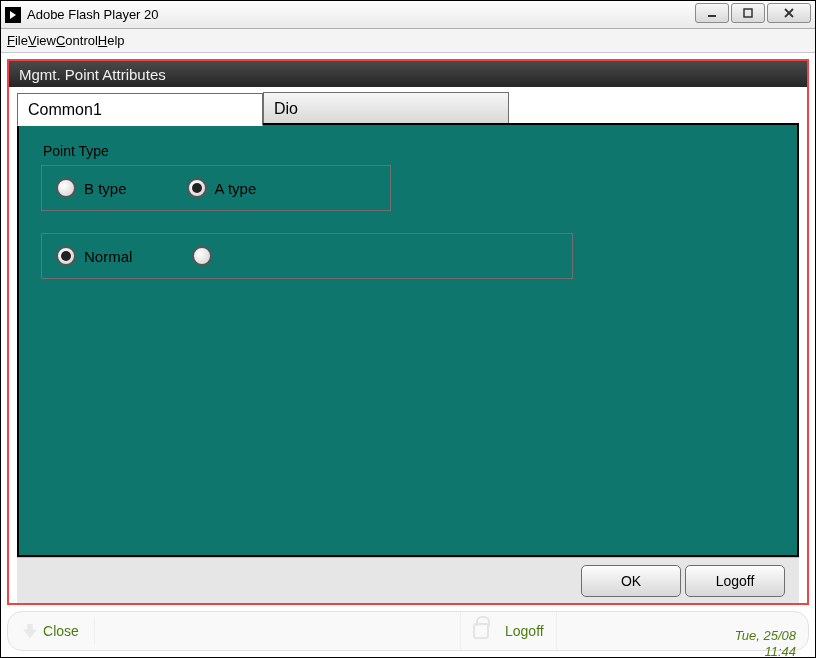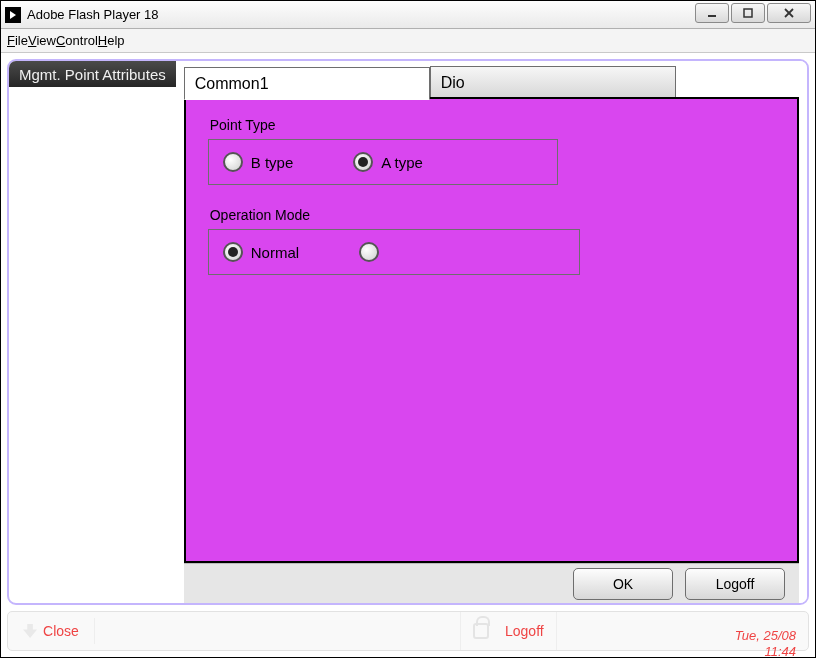--- a/index.html
+++ b/index.html
@@ -63,23 +63,23 @@
   .menubar span { cursor:default; }
   .menu-u { text-decoration:underline; }
   
   .client {
     padding:6px;
     height:calc(658px - 28px - 24px - 2px);
     display:flex; flex-direction:column;
   }
   
   .panel {
-    border:2px solid #c4b5fd;
-    border-radius:9px;
-    display:flex; flex-direction:row;
+    border:2px solid #ef4444;
+    border-radius:0;
+    display:flex; flex-direction:column;
     flex:1;
     overflow:hidden;
     background:#fff;
   }
   .panel-title {
     background:linear-gradient(#4a4a4a,#262626);
     color:#f0f0f0;
     font-size:15px;
     padding:4px 10px;
     height:26px;
@@ -113,38 +113,38 @@
     background:#fff;
     border-bottom:1px solid #fff;
     z-index:2;
     top:2px;
     height:33px;
   }
   
   .content-frame {
     border:2px solid #000;
     flex:1;
-    background:#d946ef;
+    background:#0f766e;
     padding:18px 22px;
     position:relative;
     z-index:1;
   }
   .group-label {
     font-size:14px;
     margin:0 0 6px 2px;
   }
   .group-box {
     border:1px solid #6e6e6e;
     padding:12px 14px;
     display:flex;
     gap:60px;
     align-items:center;
   }
   .group-box.wide { width:350px; }
-  .group-box.wider { width:372px; }
+  .group-box.wider { width:532px; }
   .radio-item {
     display:flex; align-items:center; gap:8px;
     font-size:15px;
     justify-content:flex-end;
   }
   .radio-outer {
     width:20px; height:20px;
     border:2px solid #555;
     border-radius:50%;
     background:radial-gradient(circle at 35% 35%, #fff, #cfcfcf);
@@ -153,42 +153,42 @@
   .radio-outer.selected .radio-inner {
     width:10px; height:10px;
     background:#222;
     border-radius:50%;
   }
   .section { margin-bottom:22px; }
   
   .dialog-buttons {
     background:#e6e6e6;
     border-top:1px solid #bcbcbc;
-    height:40px;
+    height:46px;
     display:flex; align-items:center; justify-content:flex-end;
-    padding:0 14px; gap:12px;
+    padding:0 14px; gap:4px;
   }
   .dlg-btn {
     width:100px; height:32px;
     background:linear-gradient(#fdfdfd,#d7d7d7);
     border:1px solid #6e6e6e;
     border-radius:5px;
     display:flex; align-items:center; justify-content:center;
     font-size:14px;
   }
   
   .ghost-bar {
     margin-top:6px;
     height:40px;
     border:1px solid #e2e2e2;
-    border-radius:5px;
+    border-radius:15px;
     background:#f9f9f9;
     display:flex; align-items:center;
     position:relative;
-    color:#ef4444;
+    color:#4d7c0f;
     font-size:14px;
   }
   .ghost-close {
     width:86px; height:100%;
     display:flex; align-items:center; justify-content:center;
     gap:6px;
   }
   .ghost-arrow {
     width:14px; height:14px;
     background:#e9e9e9;
@@ -223,21 +223,21 @@
     text-align:right; line-height:16px;
     font-size:13px;
     font-style:italic;
   }
 </style>
 </head>
 <body>
 
 <div class="titlebar">
   <span class="app-icon"></span>
-  <span class="title-text">Adobe Flash Player 18</span>
+  <span class="title-text">Adobe Flash Player 20</span>
   <div class="win-controls">
     <div class="win-btn">
       <svg width="12" height="12">
           <line x1="2" y1="9" x2="10" y2="9" stroke="#333" stroke-width="2"></line>
         </svg>
     </div>
     <div class="win-btn">
       <svg width="12" height="12">
           <rect x="2" y="2" width="8" height="8" fill="none" stroke="#333" stroke-width="1.5"></rect>
         </svg>
@@ -287,21 +287,20 @@
             <div class="radio-item">
               <span class="radio-outer selected">
                   <span class="radio-inner"></span>
                 </span>
               <span>A type</span>
             </div>
           </div>
         </div>
 
         <div class="section">
-          <div class="group-label">Operation Mode</div>
           <div class="group-box wider">
             <div class="radio-item">
               <span class="radio-outer selected">
                   <span class="radio-inner"></span>
                 </span>
               <span>Normal</span>
             </div>
             <div class="radio-item">
               <span class="radio-outer">
                   <span class="radio-inner"></span>

